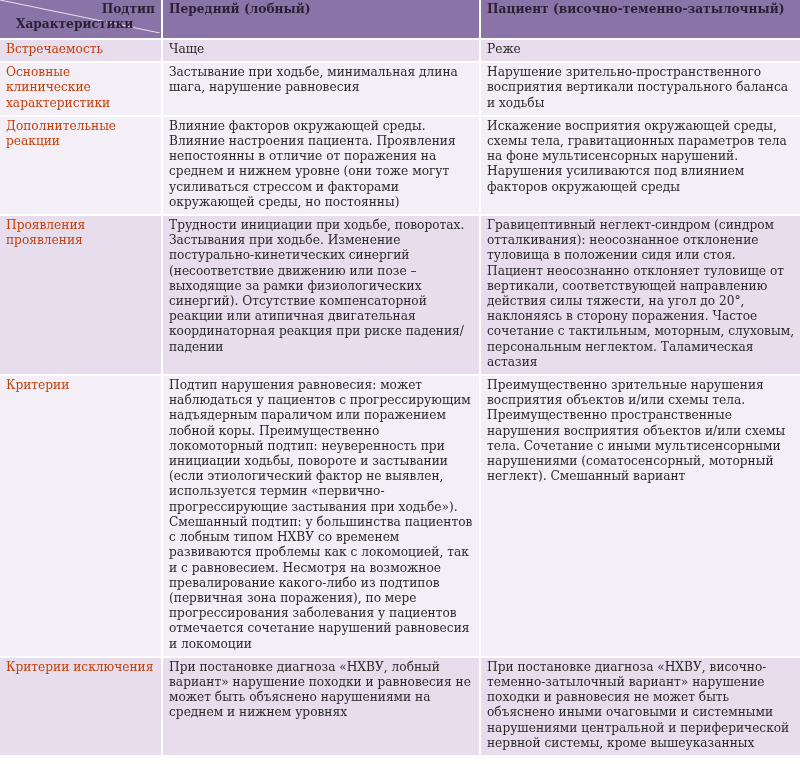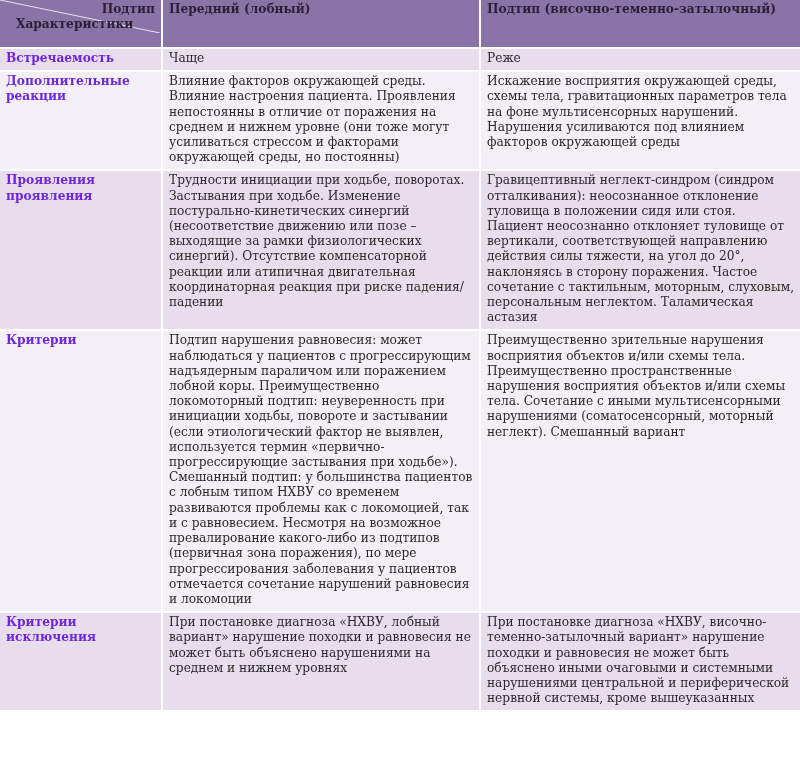--- a/index.html
+++ b/index.html
@@ -5,27 +5,27 @@
   html, body { margin:0; padding:0; background:#ffffff; }
   body { width:800px; height:764px; overflow:hidden; font-family:"DejaVu Serif","Liberation Serif",serif; }
   table { border-collapse:collapse; width:800px; table-layout:fixed; }
   col.c1 { width:162px; }
   col.c2 { width:318px; }
   col.c3 { width:320px; }
   td, th { vertical-align:top; padding:2px 6px 4px 6px; font-size:12.2px; line-height:15.2px; color:#2a2a2a; border-left:2px solid #ffffff; border-bottom:2px solid #ffffff; text-align:left; font-weight:normal; }
   td:first-child, th:first-child { border-left:none; }
   thead th { background:#8a73a6; color:#2b1f36; font-weight:bold; height:30px; padding-top:2px; position:relative; }
   thead th.diag { padding:0; }
-  .diag-wrap { position:relative; height:47px; }
+  .diag-wrap { position:relative; height:38px; }
   .diag-wrap svg { position:absolute; left:0; top:0; }
   .diag-top { position:absolute; right:6px; top:2px; font-weight:bold; }
   .diag-bottom { position:absolute; left:16px; top:17px; font-weight:bold; }
   tbody tr.dark td { background:#e7dded; }
   tbody tr.light td { background:#f4eff6; }
-  td.label { font-weight:bold; color:#6d28d9; }
+  td.label { font-weight:normal; color:#c2410c; }
 </style>
 </head>
 <body>
 
 <table>
   <colgroup>
       <col class="c1">
       <col class="c2">
       <col class="c3">
     </colgroup>
@@ -34,28 +34,33 @@
       <th class="diag">
         <div class="diag-wrap">
           <svg width="162" height="33">
             <line x1="0" y1="0" x2="160" y2="33" stroke="#e9e2ef" stroke-width="1"></line>
           </svg>
           <span class="diag-top">Подтип</span>
           <span class="diag-bottom">Характеристики</span>
         </div>
       </th>
       <th>Передний (лобный)</th>
-      <th>Подтип (височно-теменно-затылочный)</th>
+      <th>Пациент (височно-теменно-затылочный)</th>
     </tr>
   </thead>
   <tbody>
     <tr class="dark" style="height:19px">
       <td class="label">Встречаемость</td>
       <td>Чаще</td>
       <td>Реже</td>
+    </tr>
+    <tr class="light" style="height:46px">
+      <td class="label">Основные клинические характеристики</td>
+      <td>Застывание при ходьбе, минимальная длина шага, нарушение равновесия</td>
+      <td>Нарушение зрительно-пространственного восприятия вертикали постурального баланса и ходьбы</td>
     </tr>
     <tr class="light" style="height:92px">
       <td class="label">Дополнительные реакции</td>
       <td>Влияние факторов окружающей среды. Влияние настроения пациента. Проявления непостоянны в отличие от поражения на среднем и нижнем уровне (они тоже могут усиливаться стрессом и факторами окружающей среды, но постоянны)</td>
       <td>Искажение восприятия окружающей среды, схемы тела, гравитационных параметров тела на фоне мультисенсорных нарушений. Нарушения усиливаются под влиянием факторов окружающей среды</td>
     </tr>
     <tr class="dark" style="height:139px">
       <td class="label">Проявления проявления</td>
       <td>Трудности инициации при ходьбе, поворотах. Застывания при ходьбе. Изменение постурально-кинетических синергий (несоответствие движению или позе – выходящие за рамки физиологических синергий). Отсутствие компенсаторной реакции или атипичная двигательная координаторная реакция при риске падения/падении</td>
       <td>Гравицептивный неглект-синдром (синдром отталкивания): неосознанное отклонение туловища в положении сидя или стоя. Пациент неосознанно отклоняет туловище от вертикали, соответствующей направлению действия силы тяжести, на угол до 20°, наклоняясь в сторону поражения. Частое сочетание с тактильным, моторным, слуховым, персональным неглектом. Таламическая астазия</td>

